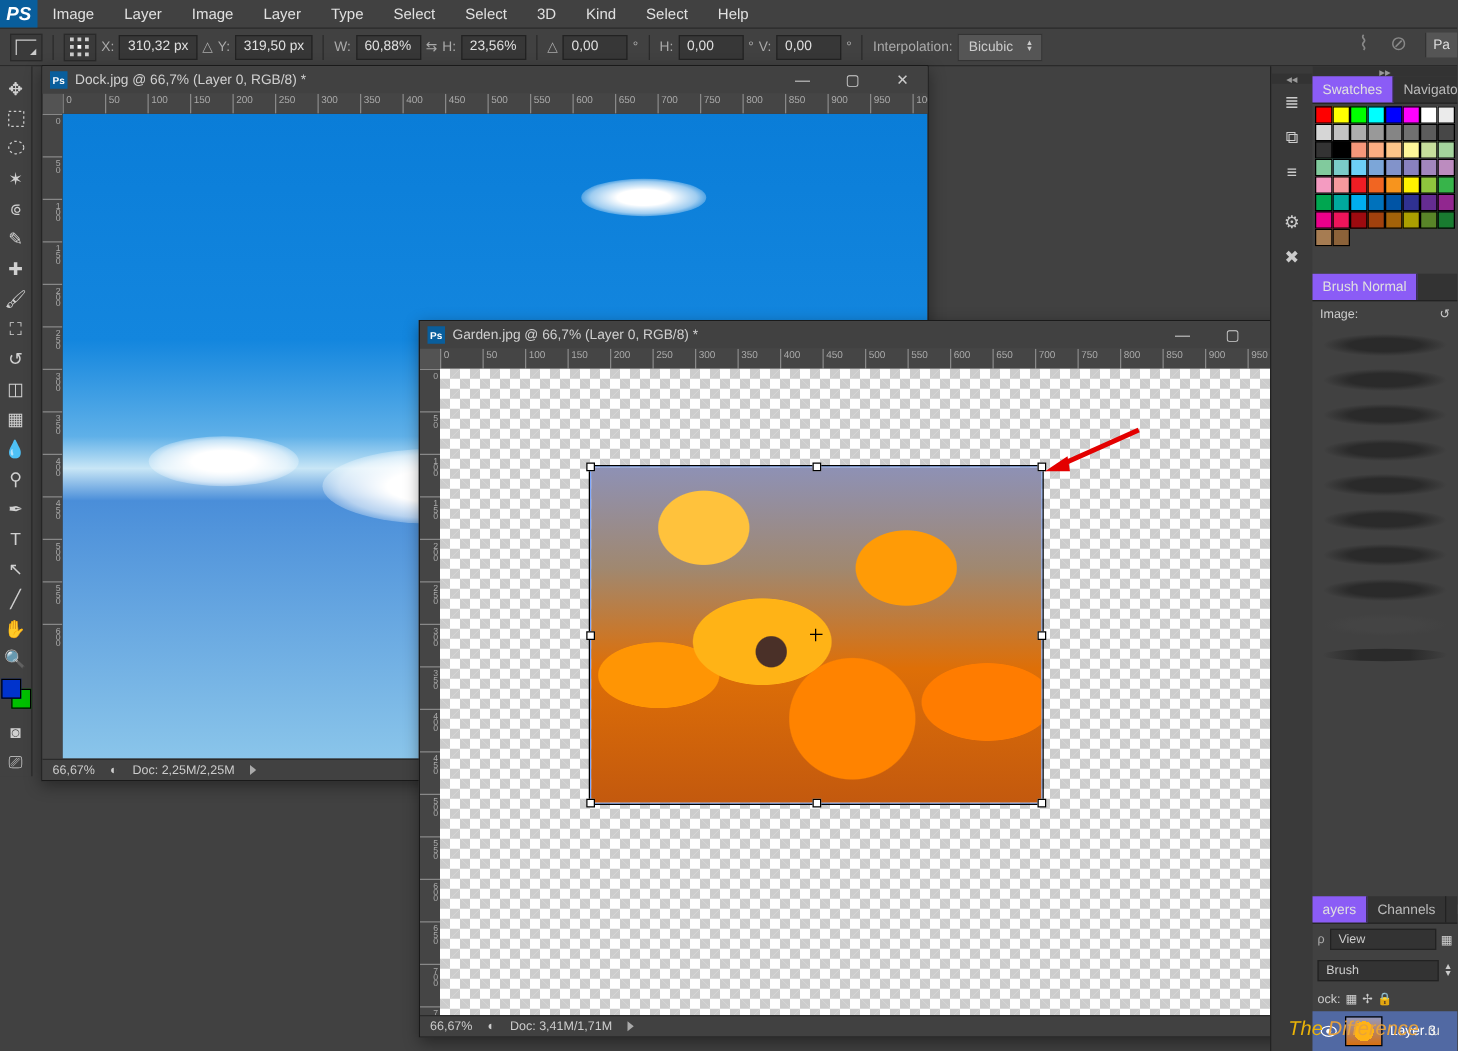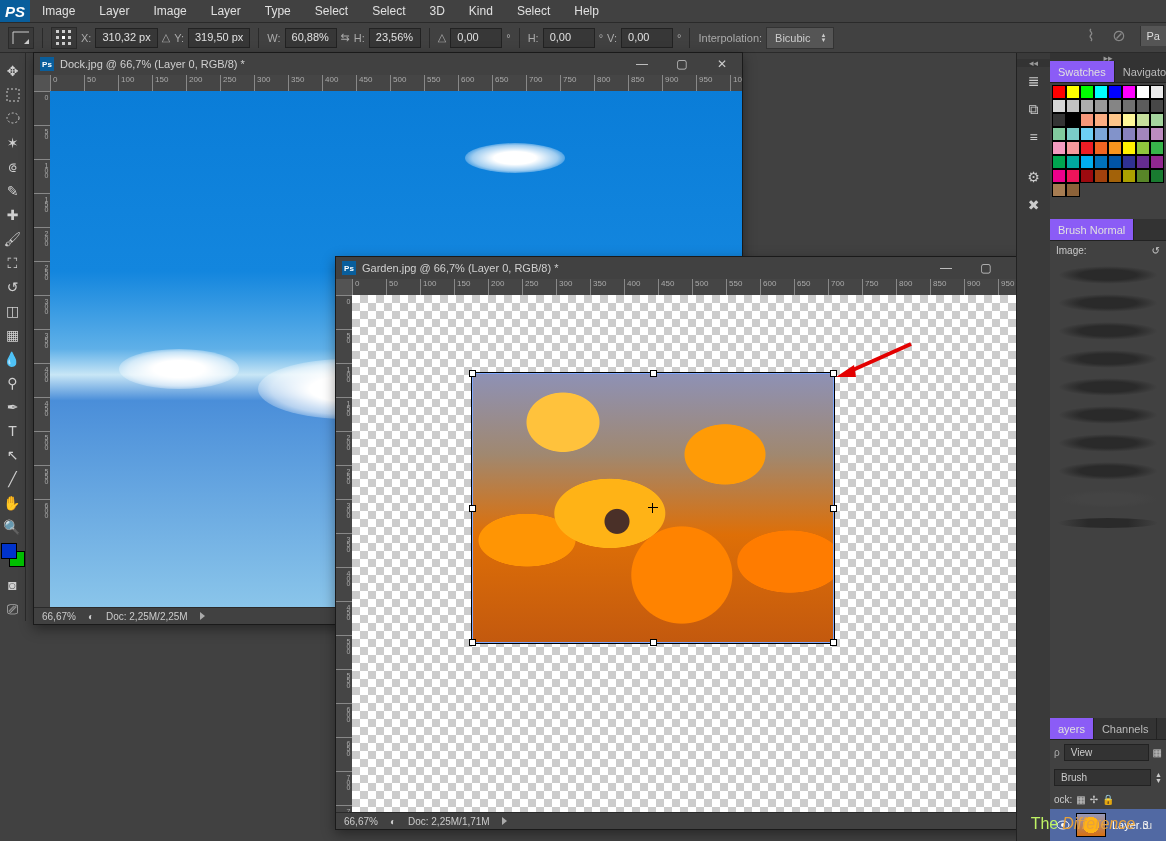--- a/index.html
+++ b/index.html
@@ -95,21 +95,21 @@
 .layers-panel-top { display:flex; align-items:center; gap:4px; padding:4px; font-size:10px; color:#ccc;}
 .layers-drop { background:#333; padding:2px 6px; border:1px solid #222; flex:1;}
 .layer-row { display:flex; align-items:center; gap:6px; padding:4px 6px; background:#5169a3; color:#fff; font-size:11px;}
 .layer-thumb { width:30px; height:24px; background:#fff; border:1px solid #000; background:
   radial-gradient(circle at 50% 50%, #ffb316 0 8px, transparent 8px),
   linear-gradient(180deg,#9498bb,#d87010);
 }
 .eye-icon { width:14px; height:14px; }
 
 .watermark { position:absolute; right:14px; bottom:8px; display:flex; align-items:baseline; gap:4px; font-size:16px; }
-.watermark .wm1 { color:#bef264; }
+.watermark .wm1 { color:#eab308; font-style:italic; }
 .watermark .wm2 { color:#e7a23c; font-style:italic; }
 .watermark .wm3 { color:#ddd; font-size:11px; }
 
 .pa-btn { position:absolute; right:0; top:26px; padding:4px 6px; background:#555; color:#ddd; font-size:11px; border-left:1px solid #333;}
 </style>
 </head>
 <body>
 
 <div class="menubar">
   <div class="ps-logo">PS</div>
@@ -347,21 +347,21 @@
       <div class="handle h-mr"></div>
       <div class="handle h-bl"></div>
       <div class="handle h-bm"></div>
       <div class="handle h-br"></div>
       <div class="center-mark"></div>
     </div>
   </div>
   <div class="doc-status">
     <span>66,67%</span>
     <span>◐</span>
-    <span>Doc: 2,25M/1,71M</span>
+    <span>Doc: 3,41M/1,71M</span>
     <span class="tri"></span>
   </div>
 
   <div class="red-arrow" style="left:500px; top:84px;">
     <svg width="80" height="40">
         <defs></defs>
       <line x1="75" y1="3" x2="10" y2="32" stroke="#e30000" stroke-width="4"></line>
       <polygon points="0,36 18,24 20,36" fill="#e30000"></polygon>
     </svg>
   </div>

